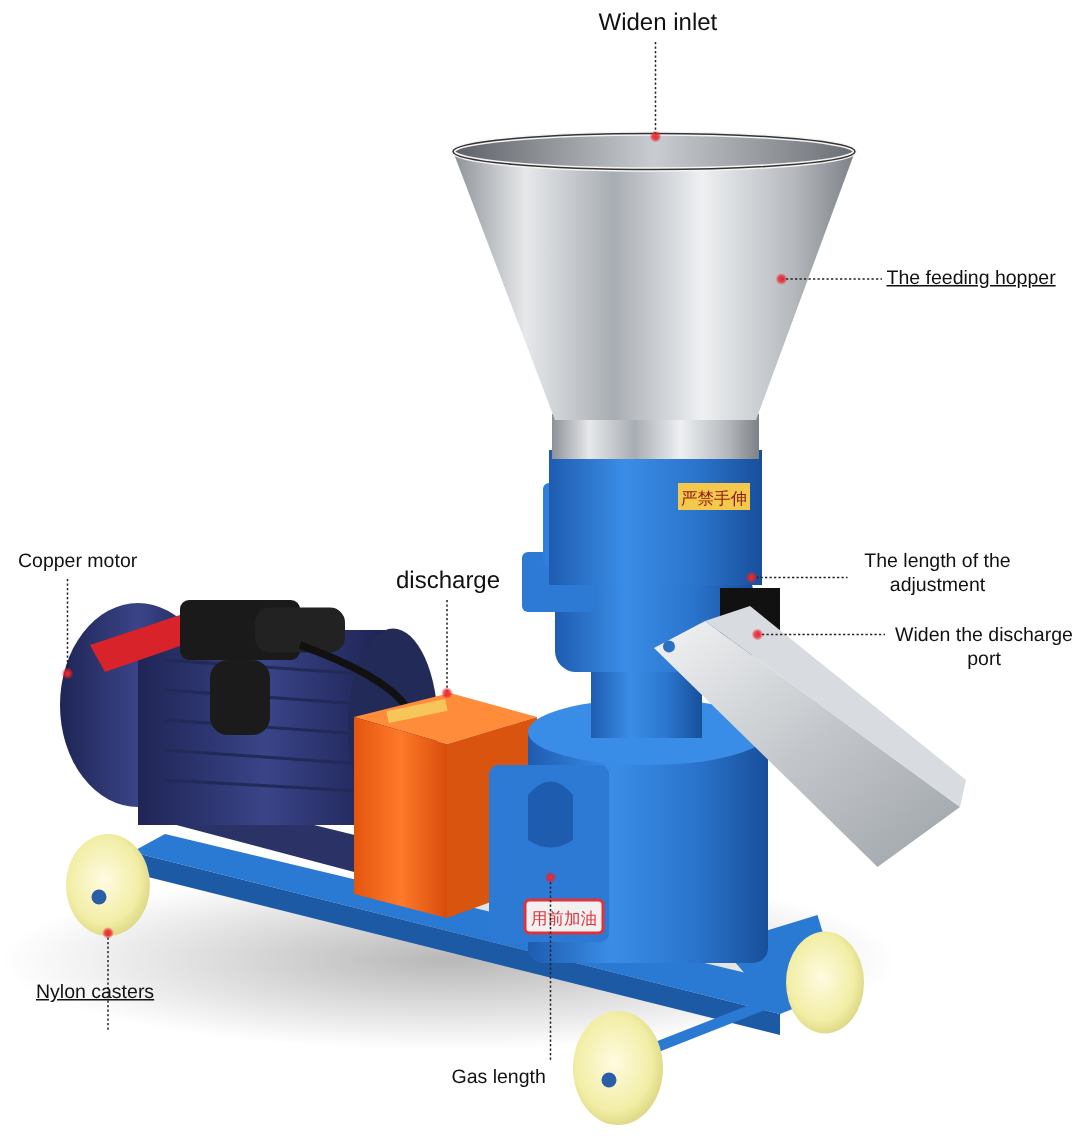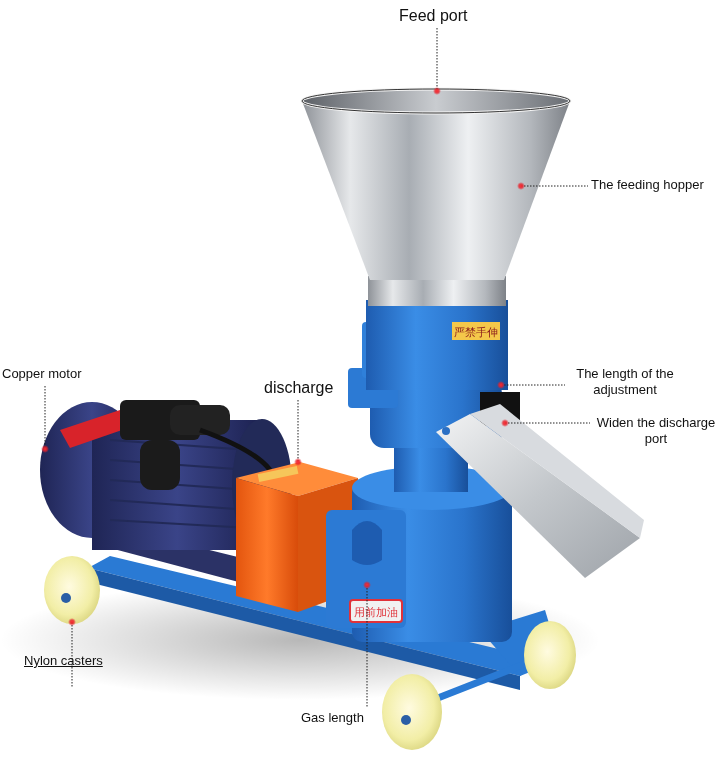--- a/index.html
+++ b/index.html
@@ -160,30 +160,30 @@
       <circle cx="521" cy="186" r="4" fill="url(#dot)"></circle>
       <circle cx="501" cy="385" r="4" fill="url(#dot)"></circle>
       <circle cx="505" cy="423" r="4" fill="url(#dot)"></circle>
       <circle cx="45" cy="449" r="4" fill="url(#dot)"></circle>
       <circle cx="298" cy="462" r="4" fill="url(#dot)"></circle>
       <circle cx="72" cy="622" r="4" fill="url(#dot)"></circle>
       <circle cx="367" cy="585" r="4" fill="url(#dot)"></circle>
     </g>
   </svg>
 
-  <div class="label lbl-lg" style="left:399px; top:6px;">Feed port</div>
-  <div class="label lbl-sm" style="left:591px; top:177px;">The feeding hopper</div>
+  <div class="label lbl-lg" style="left:399px; top:6px;">Widen inlet</div>
+  <div class="label lbl-sm" style="left:591px; top:177px;text-decoration:underline;">The feeding hopper</div>
 
   <div class="label lbl-sm center" style="left:590px; top:415px; width:132px;">
     <div>Widen the discharge</div>
     <div>port</div>
   </div>
 
   <div class="label lbl-sm center" style="left:570px; top:366px; width:110px;">
     <div>The length of the</div>
     <div>adjustment</div>
   </div>
 
-  <div class="label lbl-sm" style="left:2px; top:366px;">Copper motor</div>
+  <div class="label lbl-sm" style="left:12px; top:366px;">Copper motor</div>
   <div class="label lbl-lg" style="left:264px; top:378px;">discharge</div>
   <div class="label lbl-sm" style="left:24px; top:653px;text-decoration:underline;">Nylon casters</div>
   <div class="label lbl-sm" style="left:301px; top:710px;">Gas length</div>
 </div>
 
 </body></html>

